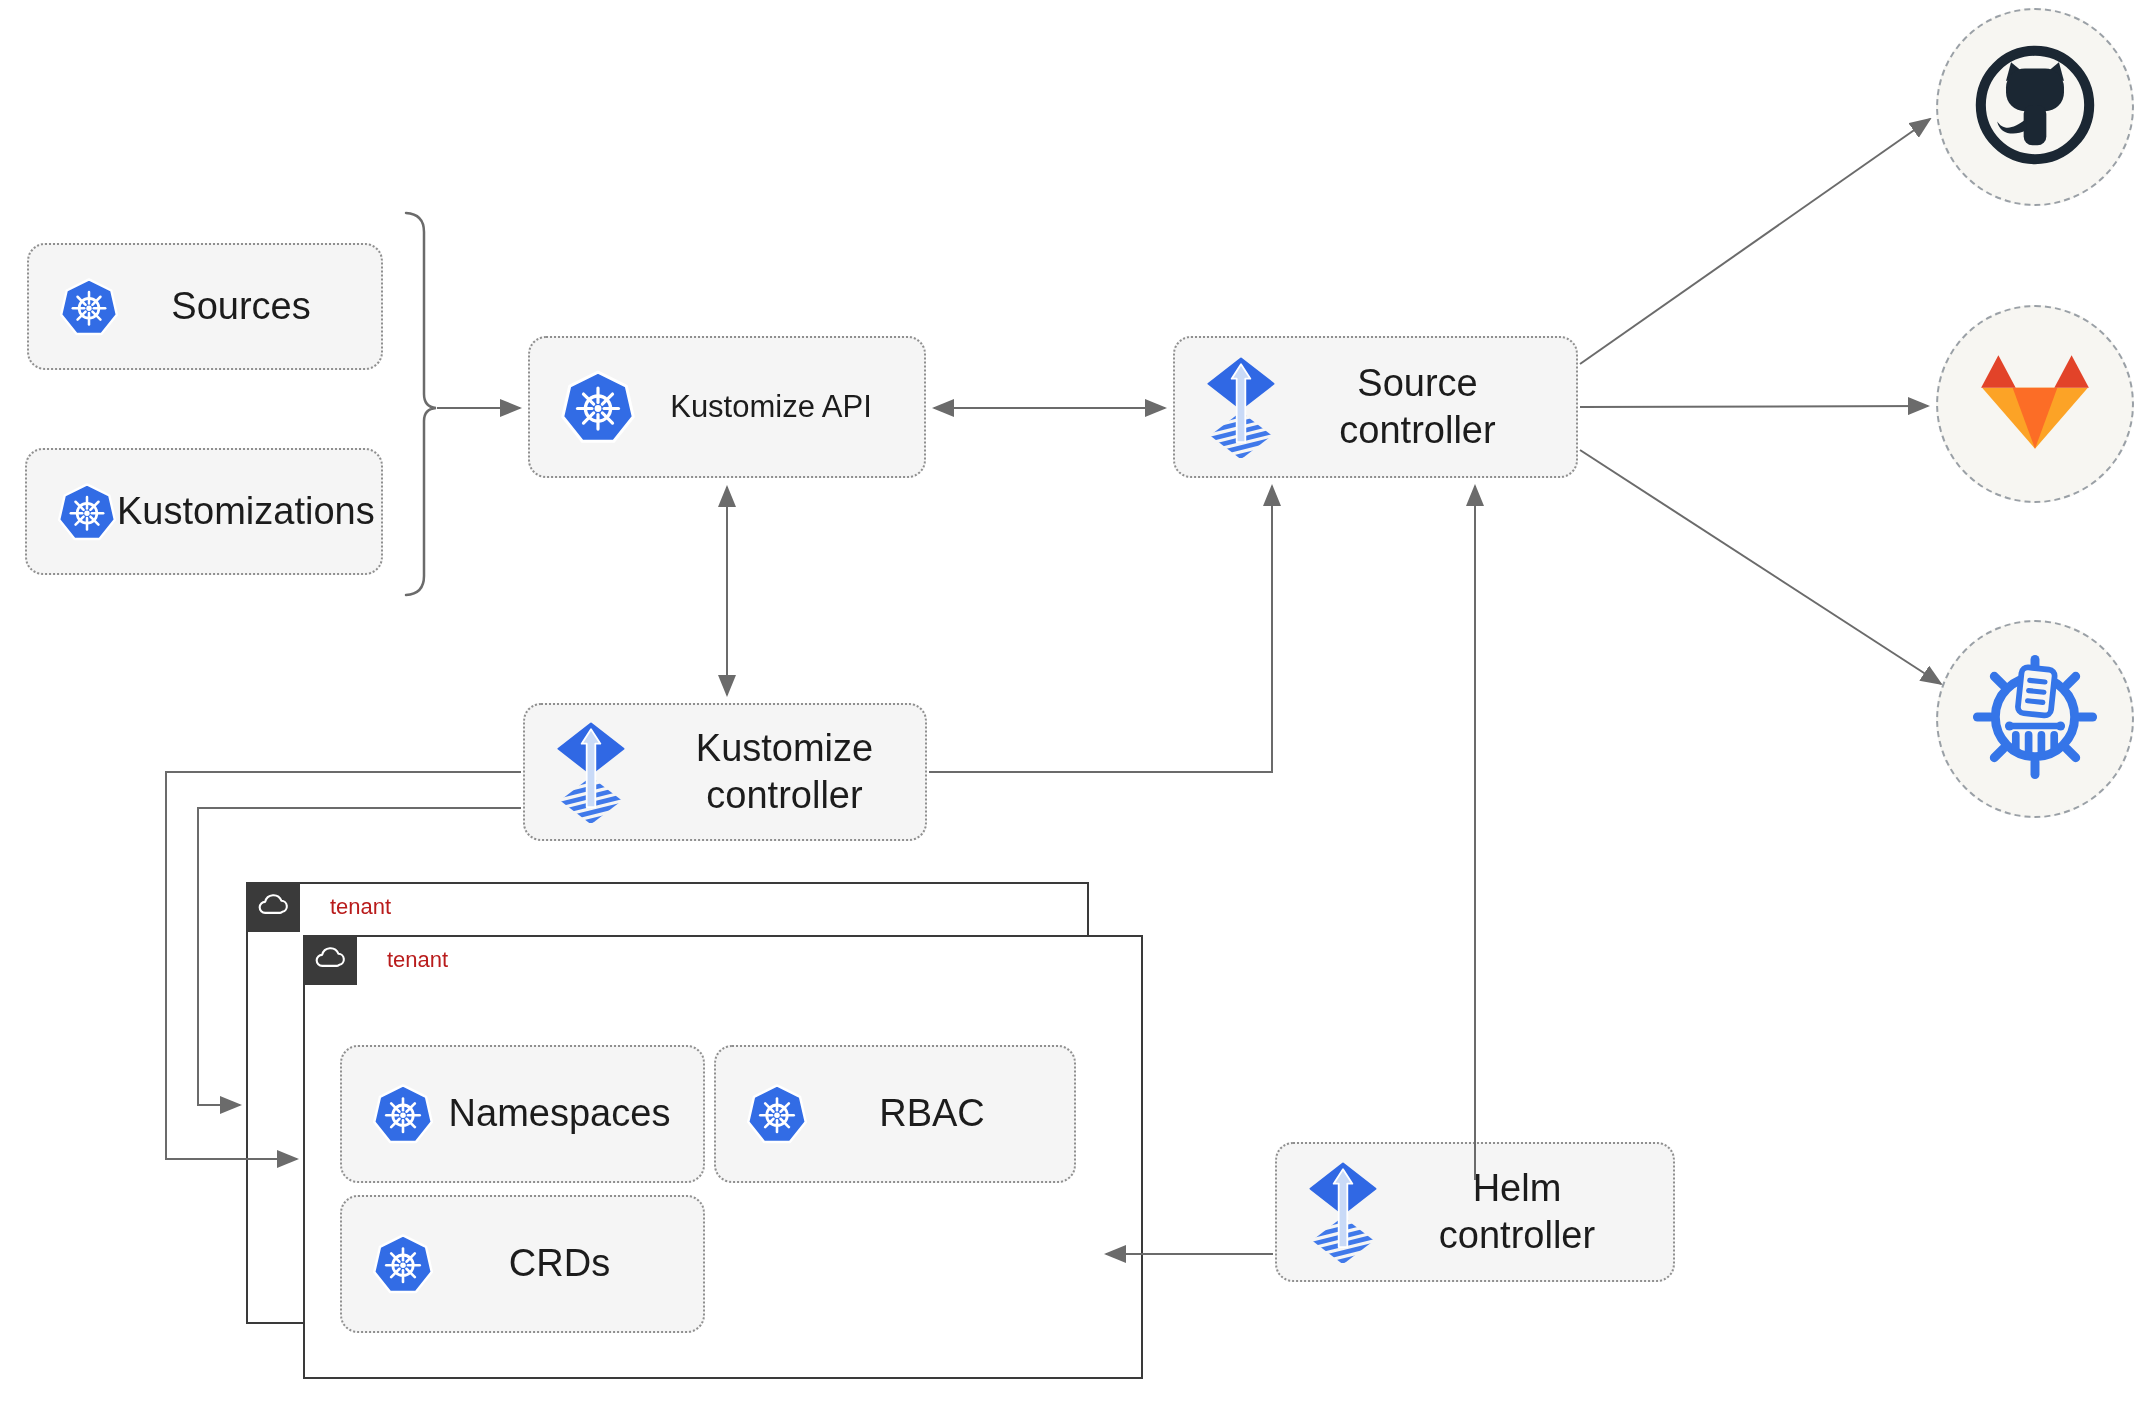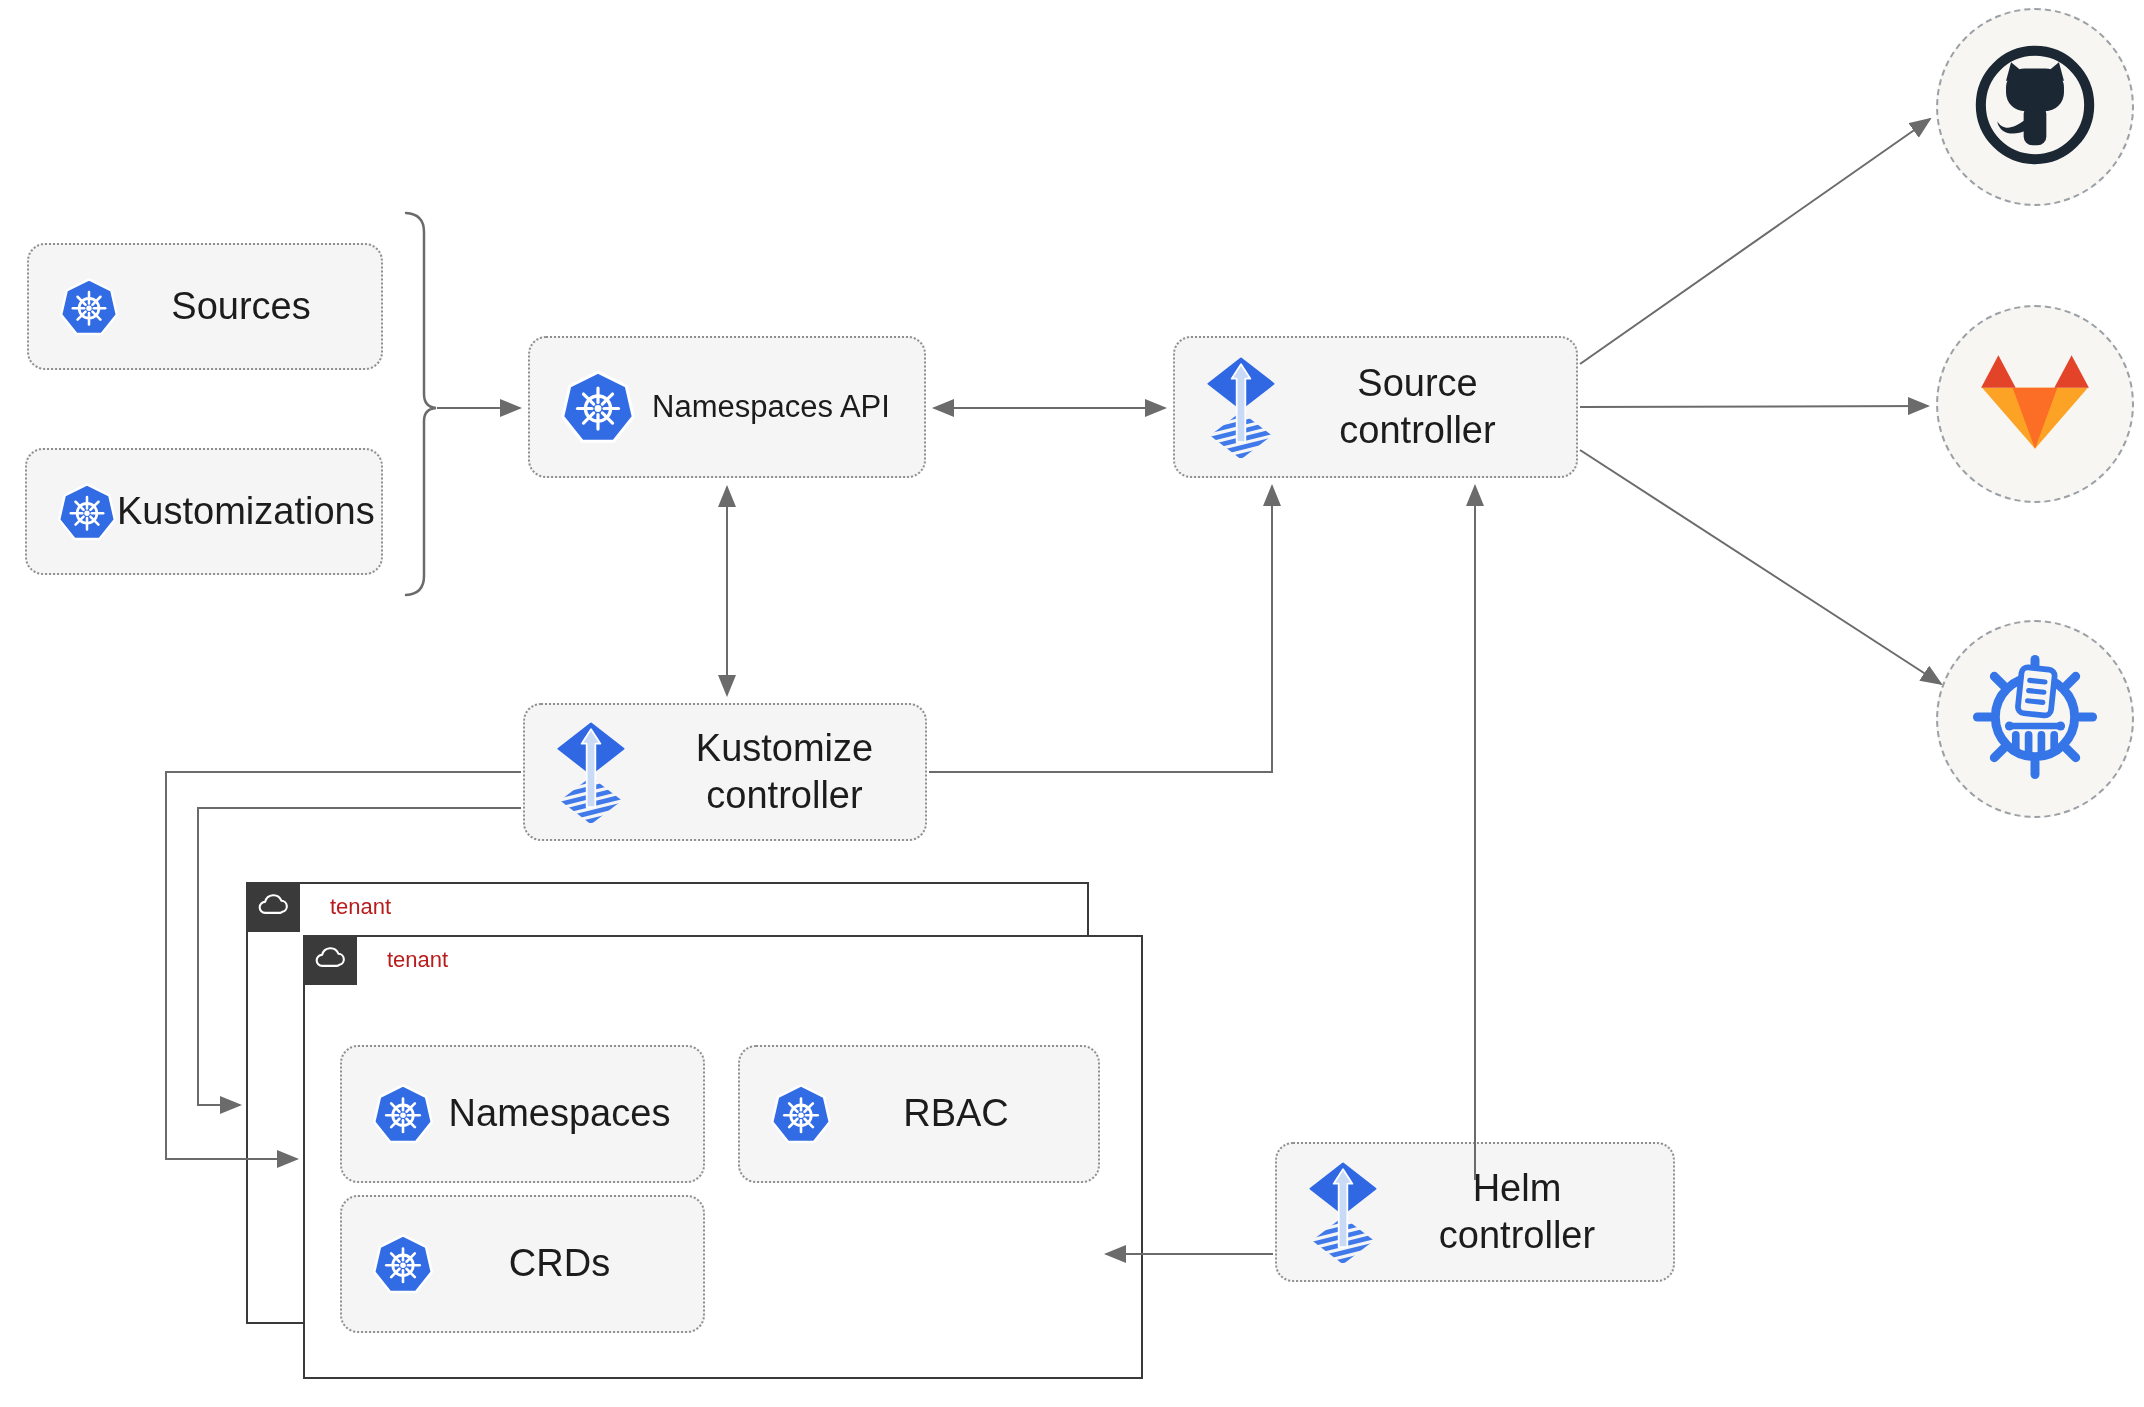--- a/index.html
+++ b/index.html
@@ -117,21 +117,21 @@
     </span>
     <span class="label">Kustomizations</span>
   </div>
 
   <div class="node" style="left:528px;top:336px;width:398px;height:142px;">
     <span class="icon">
       <svg width="76" height="76" viewBox="0 0 100 100">
           <use href="#i-k8s"></use>
         </svg>
     </span>
-    <span class="label" style="font-size:31px;">Namespaces API</span>
+    <span class="label" style="font-size:31px;">Kustomize API</span>
   </div>
 
   <div class="node" style="left:1173px;top:336px;width:405px;height:142px;">
     <span class="icon">
       <svg width="72" height="101" viewBox="0 0 100 140">
           <use href="#i-flux"></use>
         </svg>
     </span>
     <span class="label"><span class="wrap">Source controller</span></span>
   </div>
@@ -156,21 +156,21 @@
 
   <div class="node" style="left:340px;top:1045px;width:365px;height:138px;">
     <span class="icon">
       <svg width="62" height="62" viewBox="0 0 100 100">
           <use href="#i-k8s"></use>
         </svg>
     </span>
     <span class="label">Namespaces</span>
   </div>
 
-  <div class="node" style="left:738px;top:1045px;width:362px;height:138px;">
+  <div class="node" style="left:714px;top:1045px;width:362px;height:138px;">
     <span class="icon">
       <svg width="62" height="62" viewBox="0 0 100 100">
           <use href="#i-k8s"></use>
         </svg>
     </span>
     <span class="label">RBAC</span>
   </div>
 
   <div class="node" style="left:340px;top:1195px;width:365px;height:138px;justify-content:space-between;">
     <span class="icon">

